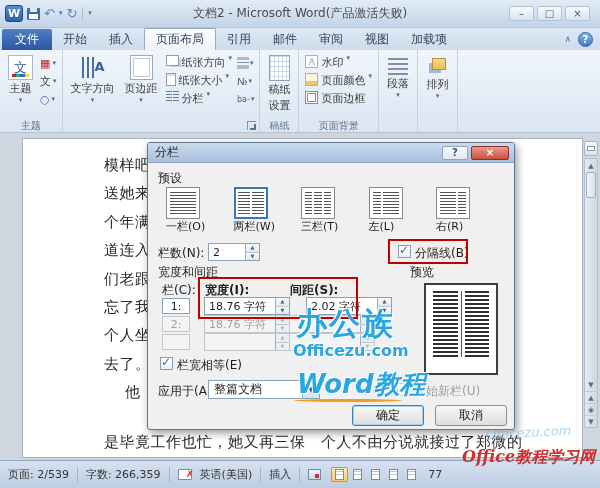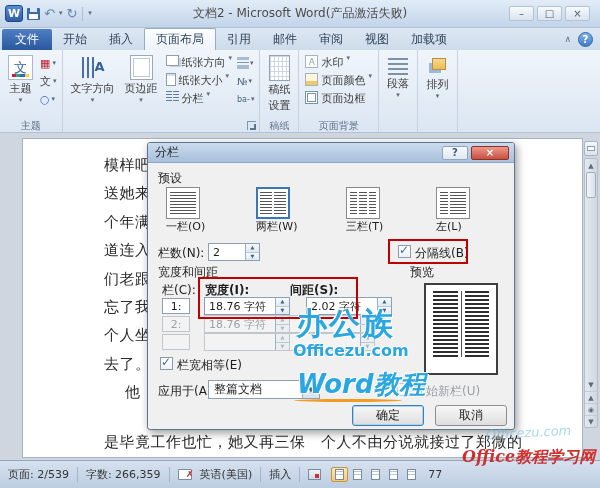--- a/index.html
+++ b/index.html
@@ -344,20 +344,27 @@
         </span>
       <span>三栏(T)</span>
     </div>
     <div class="preset">
       <span class="picon">
           <i class="nw"></i>
           <i></i>
         </span>
       <span>左(L)</span>
     </div>
+    <div class="preset">
+      <span class="picon">
+          <i></i>
+          <i class="nw"></i>
+        </span>
+      <span>右(R)</span>
+    </div>
   </div>
 
   <span class="lbl" style="left:10px;top:102px">栏数(N):</span>
   <span class="spin" style="left:60px;top:100px;width:52px">
     <span>2</span>
     <span class="ud">
         <b>▲</b>
         <b>▼</b>
       </span>
   </span>

